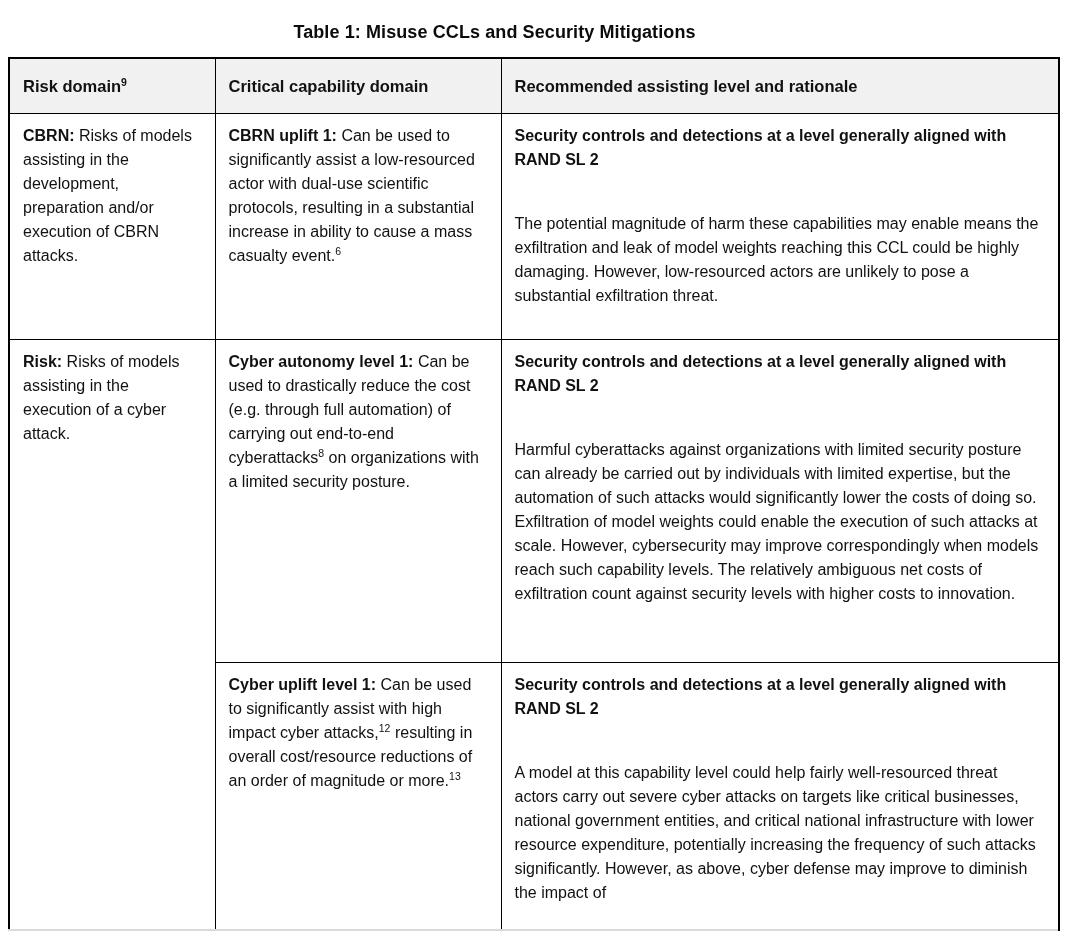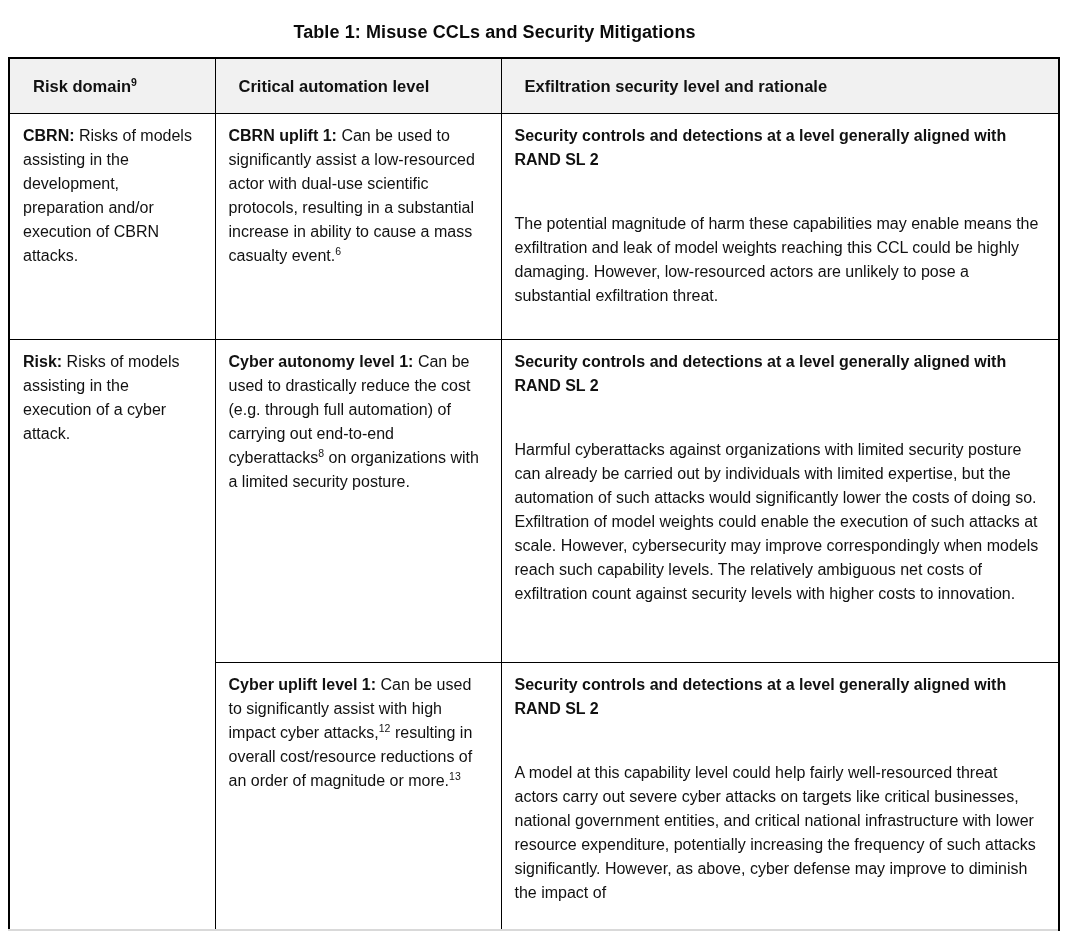--- a/index.html
+++ b/index.html
@@ -35,21 +35,21 @@
   table.ccl-table th,
   table.ccl-table td {
     border: 1.5px solid #000000;
     text-align: left;
     overflow: hidden;
   }
   table.ccl-table th {
     background: #f1f1f1;
     font-size: 16.5px;
     font-weight: 700;
-    padding: 4px 23px;
+    padding: 4px 13px;
     vertical-align: middle;
     height: 46px;
   }
   table.ccl-table td {
     vertical-align: top;
     padding: 10px 13px 0 13px;
     font-size: 16px;
     line-height: 24px;
   }
   tr.r1 { height: 226px; }
@@ -83,24 +83,24 @@
       <col style="width:206px">
       <col style="width:286px">
       <col style="width:558px">
     </colgroup>
     <thead>
       <tr>
         <th>
             <div class="para"><span class="seg b">Risk domain</span><sup class="seg b">9</sup></div>
           </th>
         <th>
-            <div class="para"><span class="seg b">Critical automation level</span></div>
+            <div class="para"><span class="seg b">Critical capability domain</span></div>
           </th>
         <th>
-            <div class="para"><span class="seg b">Exfiltration security level and rationale</span></div>
+            <div class="para"><span class="seg b">Recommended assisting level and rationale</span></div>
           </th>
       </tr>
     </thead>
     <tbody>
       <tr class="r1">
         <td>
             <div class="para"><span class="seg b">CBRN:</span><span class="seg"> Risks of models assisting in the development, preparation and/or execution of CBRN attacks.</span></div>
           </td>
         <td>
             <div class="para"><span class="seg b">CBRN uplift 1:</span><span class="seg"> Can be used to significantly assist a low-resourced actor with dual-use scientific protocols, resulting in a substantial increase in ability to cause a mass casualty event.</span><sup class="seg">6</sup></div>

